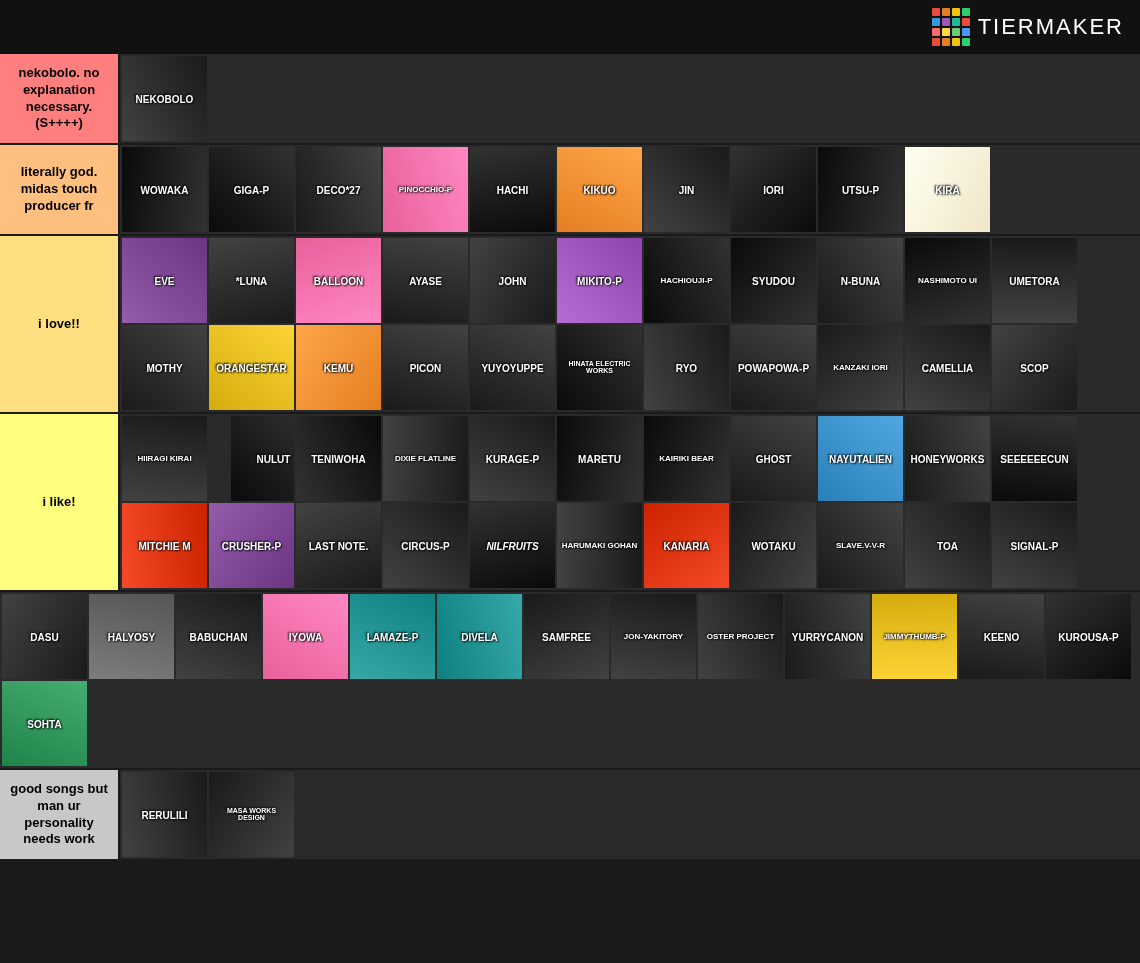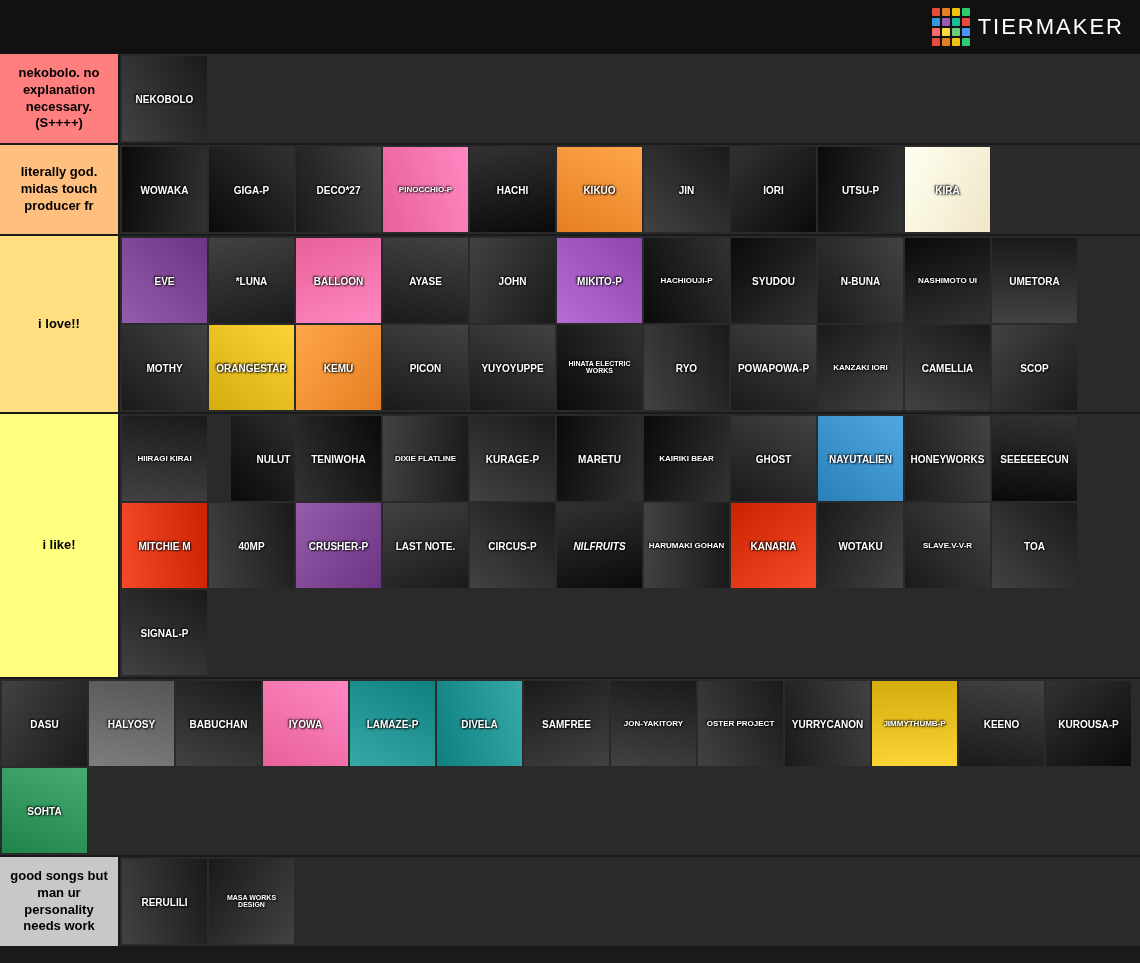--- a/index.html
+++ b/index.html
@@ -396,25 +396,20 @@
             <div class="tier-item-bg" style="background: linear-gradient(7deg, rgb(10, 10, 10) 0%, rgb(50, 50, 50) 100%) rgb(10, 10, 10);">
               <div class="item-label">SEEEEEECUN</div>
             </div>
           </div>
           <div class="tier-item">
             <div class="tier-item-bg" style="background: linear-gradient(264deg, rgb(204, 34, 0) 0%, rgb(244, 74, 40) 100%) rgb(204, 34, 0);">
               <div class="item-label">MITCHIE M</div>
             </div>
           </div>
           <div class="tier-item">
-            <div class="tier-item-bg" style="background: linear-gradient(257deg, rgb(26, 26, 26) 0%, rgb(66, 66, 66) 100%) rgb(26, 26, 26);">
-              <div class="item-label">40MP</div>
-            </div>
-          </div>
-          <div class="tier-item">
             <div class="tier-item-bg" style="background: linear-gradient(305deg, rgb(108, 52, 131) 0%, rgb(148, 92, 171) 100%) rgb(108, 52, 131);">
               <div class="item-label">CRUSHER-P</div>
             </div>
           </div>
           <div class="tier-item">
             <div class="tier-item-bg" style="background: linear-gradient(336deg, rgb(26, 26, 26) 0%, rgb(66, 66, 66) 100%) rgb(26, 26, 26);">
               <div class="item-label">LAST NOTE.</div>
             </div>
           </div>
           <div class="tier-item">

